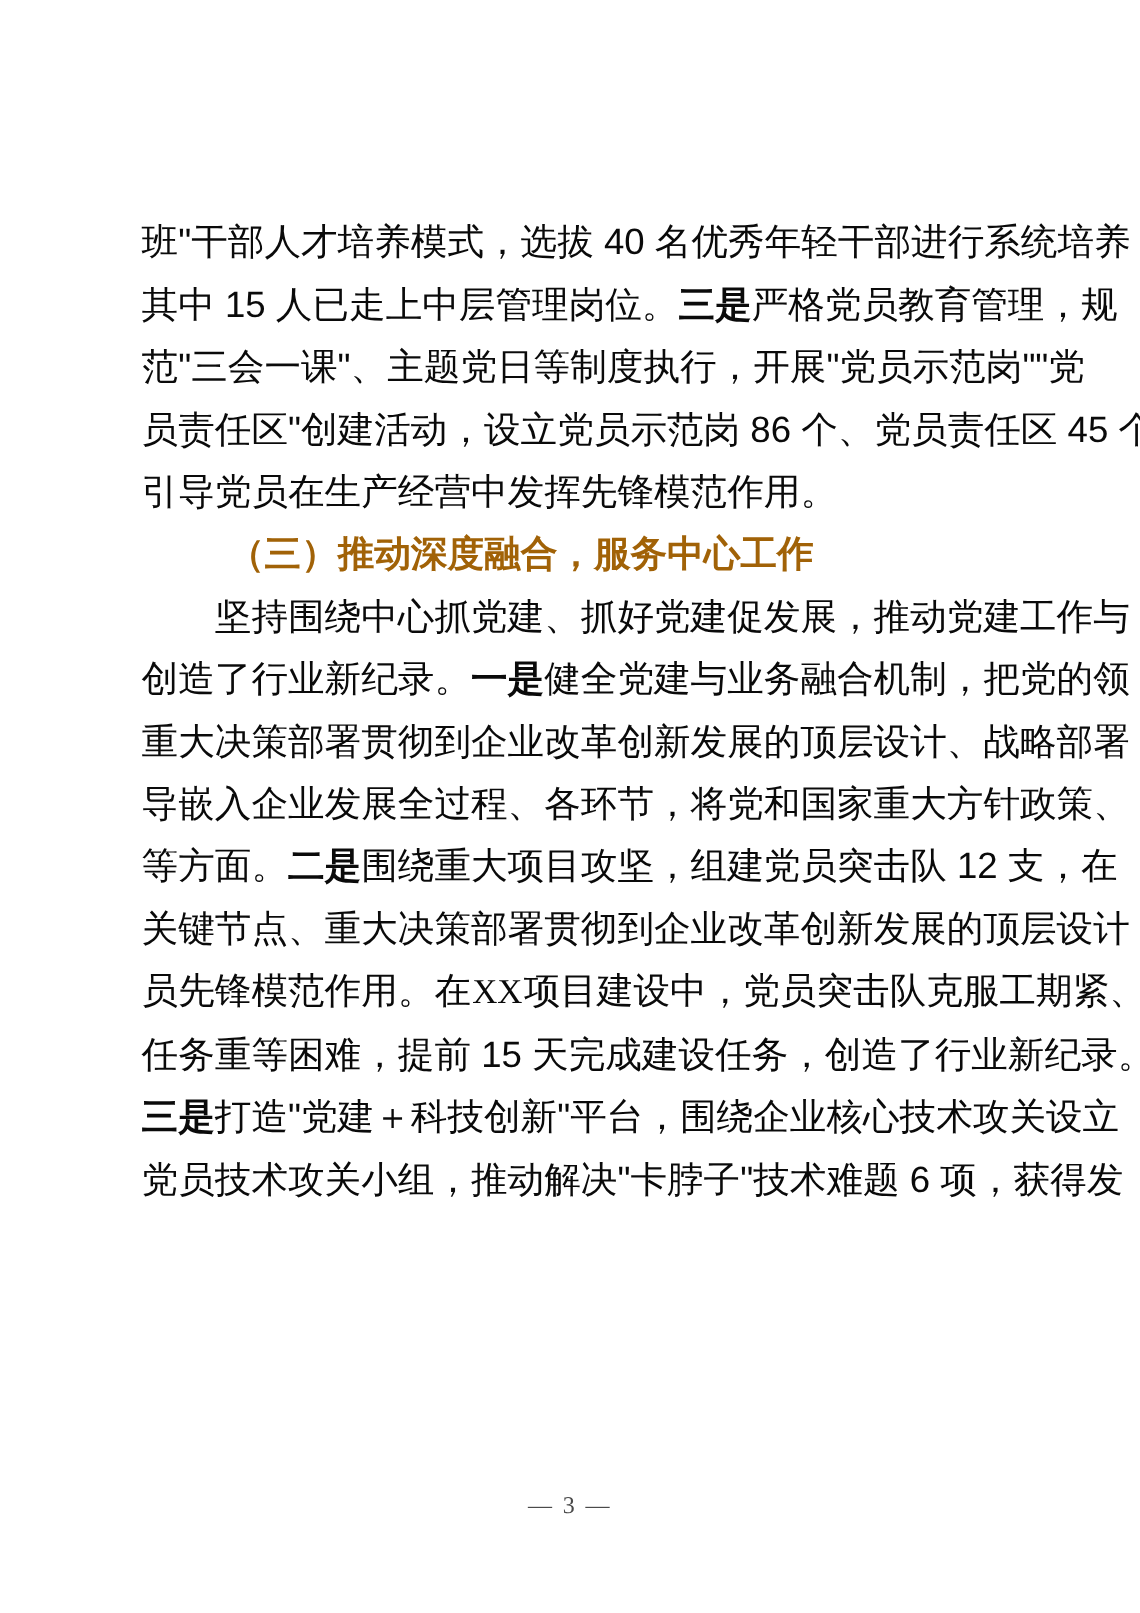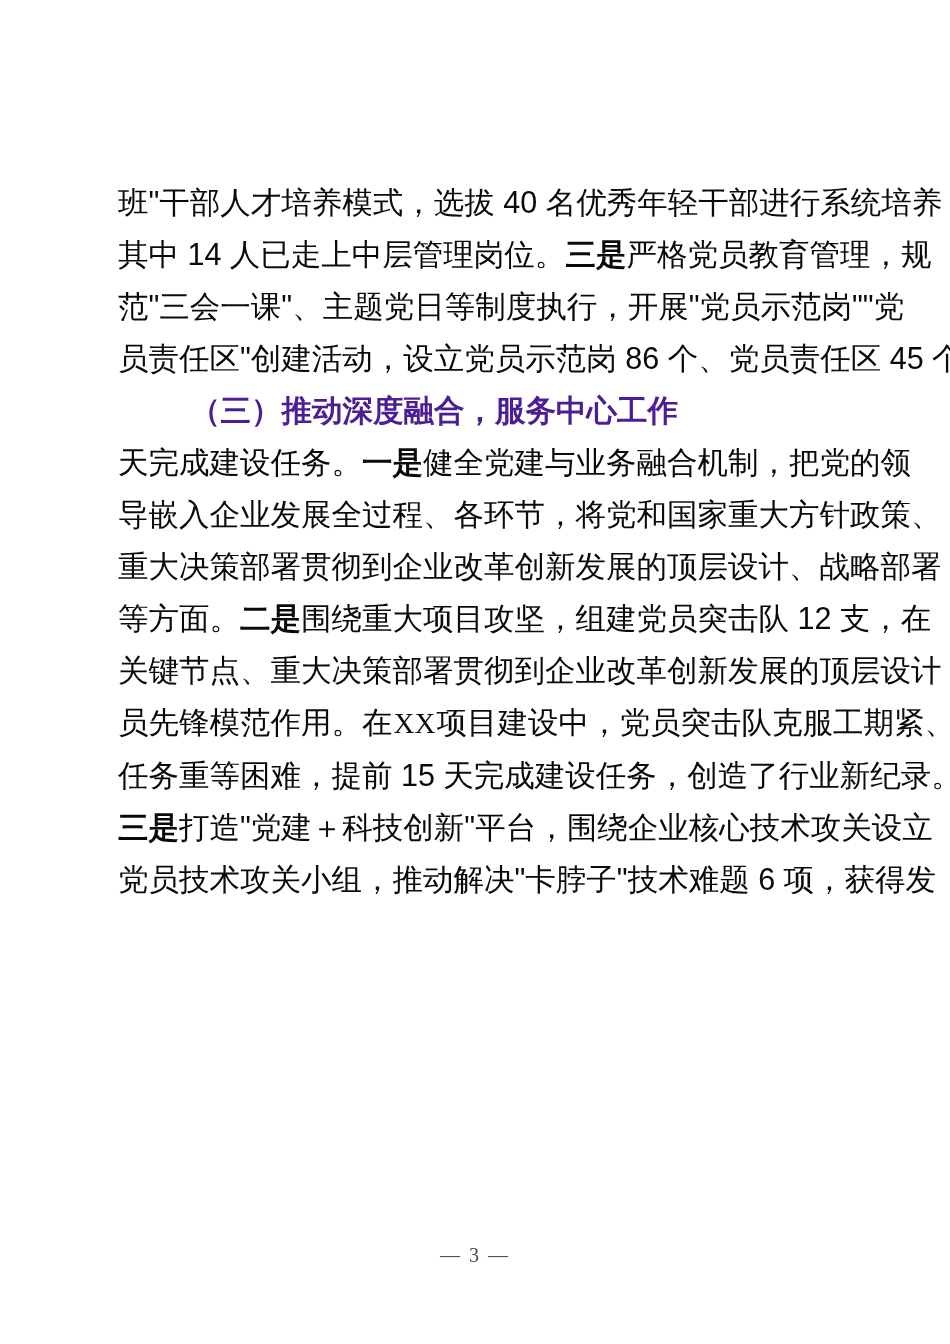--- a/index.html
+++ b/index.html
@@ -34,21 +34,21 @@
   }
   .indent {
     padding-left: 61px;
   }
   .heading {
     font-size: 30.5px;
     line-height: 52px;
     font-weight: 700;
     padding-left: 72px;
     white-space: nowrap;
-    color: #4c1d95;
+    color: #a16207;
   }
   .b {
     font-weight: 700;
     margin-top: 39px;
   }
   .lat {
     font-family: "Liberation Serif", "DejaVu Serif", serif;
     font-size: 29px;
     padding: 0 1px;
     text-align: right;
@@ -67,31 +67,33 @@
 </style>
 </head>
 <body>
 
 <div class="page">
 
   <div class="content">
 
     <div>
       <div class="line"><span>班"干部人才培养模式，选拔 40 名优秀年轻干部进行系统培养，</span></div>
-      <div class="line"><span>其中 14 人已走上中层管理岗位。</span><span class="b">三是</span><span>严格党员教育管理，规</span></div>
+      <div class="line"><span>其中 15 人已走上中层管理岗位。</span><span class="b">三是</span><span>严格党员教育管理，规</span></div>
       <div class="line"><span>范"三会一课"、主题党日等制度执行，开展"党员示范岗""党</span></div>
       <div class="line"><span>员责任区"创建活动，设立党员示范岗 86 个、党员责任区 45 个，</span></div>
+      <div class="line"><span>引导党员在生产经营中发挥先锋模范作用。</span></div>
     </div>
 
     <div class="heading">（三）推动深度融合，服务中心工作</div>
 
     <div>
-      <div class="line"><span>天完成建设任务。</span><span class="b">一是</span><span>健全党建与业务融合机制，把党的领</span></div>
+      <div class="line indent"><span>坚持围绕中心抓党建、抓好党建促发展，推动党建工作与</span></div>
+      <div class="line"><span>创造了行业新纪录。</span><span class="b">一是</span><span>健全党建与业务融合机制，把党的领</span></div>
+      <div class="line"><span>重大决策部署贯彻到企业改革创新发展的顶层设计、战略部署</span></div>
       <div class="line"><span>导嵌入企业发展全过程、各环节，将党和国家重大方针政策、</span></div>
-      <div class="line"><span>重大决策部署贯彻到企业改革创新发展的顶层设计、战略部署</span></div>
       <div class="line"><span>等方面。</span><span class="b">二是</span><span>围绕重大项目攻坚，组建党员突击队 12 支，在</span></div>
       <div class="line"><span>关键节点、重大决策部署贯彻到企业改革创新发展的顶层设计</span></div>
       <div class="line"><span>员先锋模范作用。在</span><span class="lat">XX</span><span>项目建设中，党员突击队克服工期紧、</span></div>
       <div class="line"><span>任务重等困难，提前 15 天完成建设任务，创造了行业新纪录。</span></div>
       <div class="line"><span class="b">三是</span><span>打造"党建＋科技创新"平台，围绕企业核心技术攻关设立</span></div>
       <div class="line"><span>党员技术攻关小组，推动解决"卡脖子"技术难题 6 项，获得发</span></div>
     </div>
 
 
 

